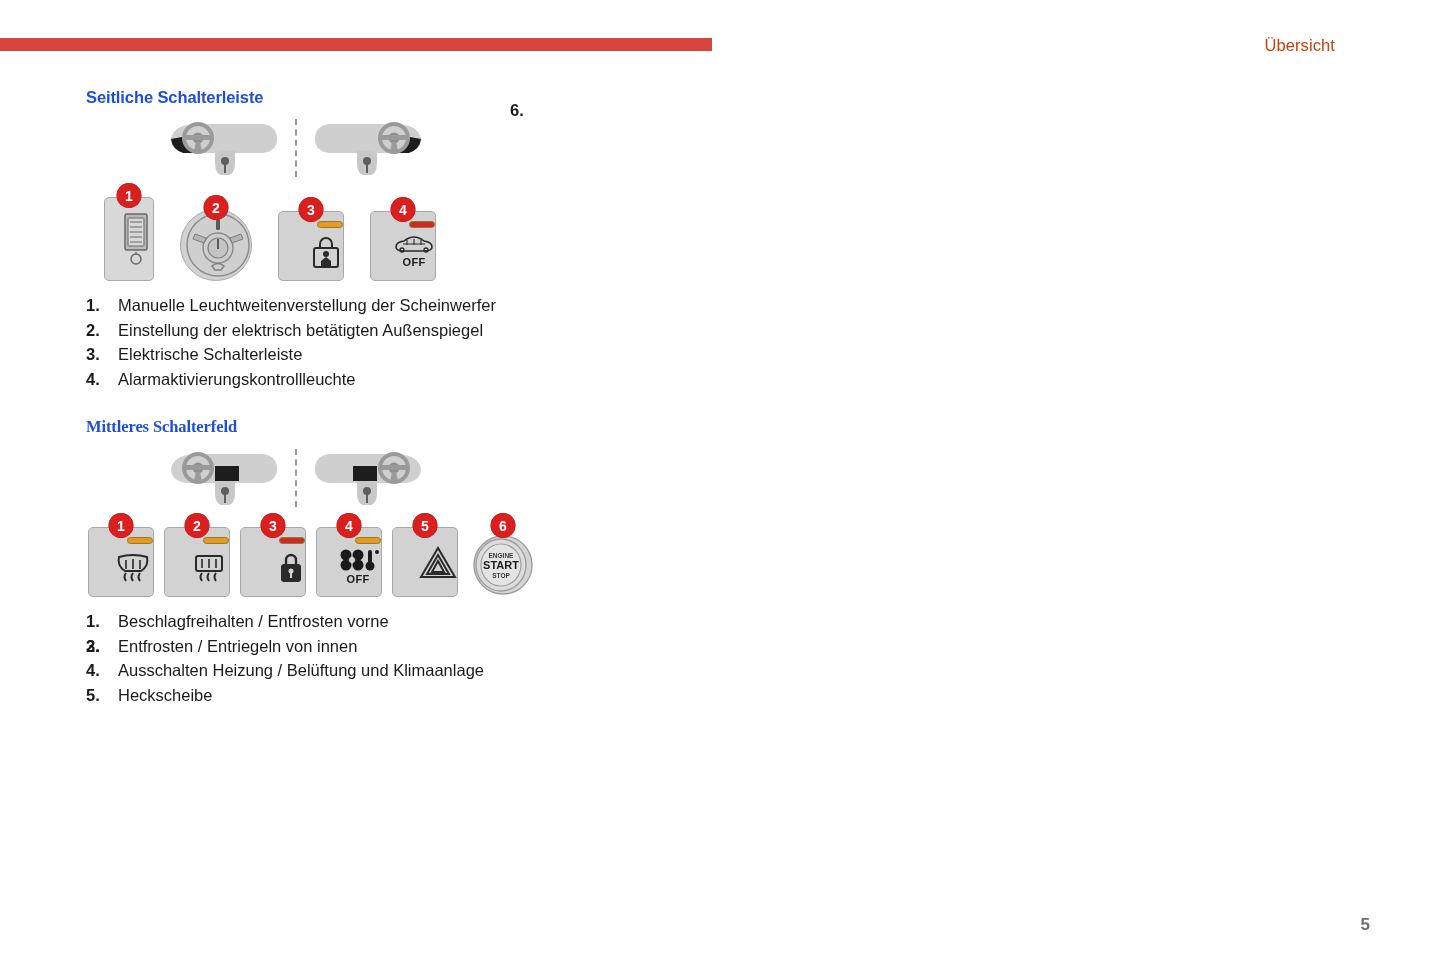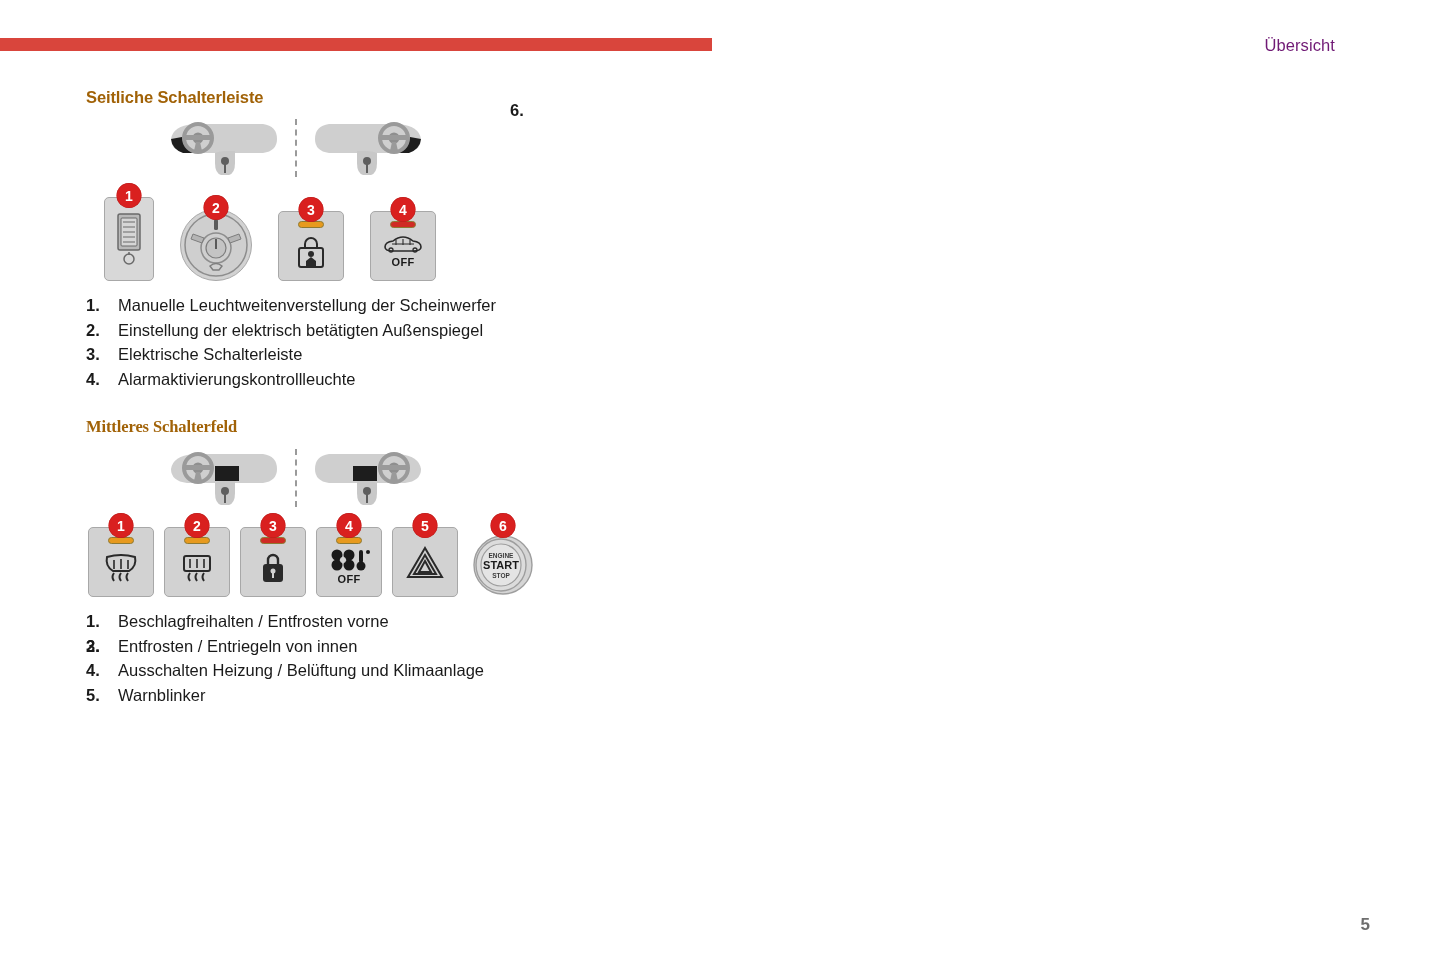--- a/index.html
+++ b/index.html
@@ -12,33 +12,33 @@
   .page { position: relative; width: 1445px; height: 963px; }
 
   
   .top-rule {
     position: absolute; left: 0; top: 38px;
     width: 712px; height: 13px;
     background: #d9453c;
   }
   .header-title {
     position: absolute; right: 110px; top: 36px;
-    font-size: 16.5px; color: #701a75; letter-spacing: .1px;
+    font-size: 16.5px; color: #c2410c; letter-spacing: .1px;
   }
   .page-number {
     position: absolute; right: 75px; bottom: 28px;
     font-size: 17px; font-weight: bold; color: #6e6e6e;
   }
 
   
   .col-left  { position: absolute; left: 86px;  top: 88px; width: 420px; }
   .col-right { position: absolute; left: 510px; top: 88px; width: 420px; }
 
   h2.section-title {
-    font-size: 16.5px; font-weight: bold; color: #a16207;
+    font-size: 16.5px; font-weight: bold; color: #1d4ed8;
     letter-spacing: -.1px; margin-bottom: 6px;
   }
 
   
   ol.num-list { list-style: none; }
   ol.num-list li {
     position: relative;
     padding-left: 32px;
     font-size: 16.5px;
     line-height: 24.5px;
@@ -81,21 +81,21 @@
     display: flex; align-items: center; justify-content: center;
     z-index: 5;
     box-shadow: 0 0 0 0.5px #b71a19 inset;
   }
   .switch-body {
     width: 66px; height: 70px;
     background: #d2d2d2;
     border: 1.5px solid #a8a8a8;
     border-radius: 5px;
     display: flex; flex-direction: column;
-    align-items: center; justify-content: flex-start;
+    align-items: flex-end; justify-content: flex-start;
     padding-top: 9px;
     position: relative;
   }
   .switch-body.tall { height: 84px; }
   .led {
     width: 26px; height: 7px; border-radius: 3.5px;
     border: 1px solid #8e7a33;
   }
   .led.amber { background: #e79a1e; }
   .led.red   { background: #cf2b24; }
@@ -373,21 +373,21 @@
       <li>
         <span class="idx">3.</span>
         <span>Entfrosten / Entriegeln von innen</span>
       </li>
       <li>
         <span class="idx">4.</span>
         <span>Ausschalten Heizung / Belüftung und Klimaanlage</span>
       </li>
       <li>
         <span class="idx">5.</span>
-        <span>Warnblinker</span>
+        <span>Heckscheibe</span>
       </li>
     </ol>
 
   </div>
 
   <div class="col-right">
     <ol class="num-list" style="margin-top:10px;">
       <li>
         <span class="idx">6.</span>
       </li>

